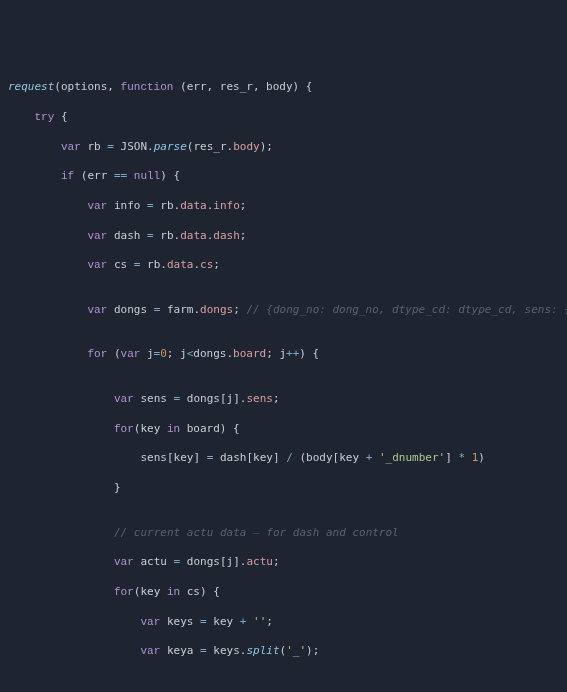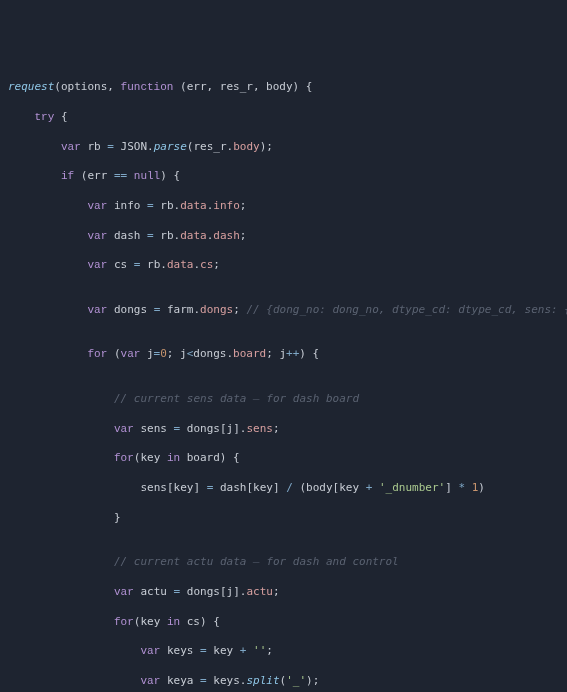--- a/index.html
+++ b/index.html
@@ -36,21 +36,20 @@
 <span class="line"><span>        </span><span class="kw">var</span><span> rb </span><span class="op">=</span><span> JSON.</span><span class="fn">parse</span><span>(res_r.</span><span class="prop">body</span><span>);</span></span>
 <span class="line"><span>        </span><span class="kw">if</span><span> (err </span><span class="op">==</span><span> </span><span class="kw">null</span><span>) {</span></span>
 <span class="line"><span>            </span><span class="kw">var</span><span> info </span><span class="op">=</span><span> rb.</span><span class="prop">data</span><span>.</span><span class="prop">info</span><span>;</span></span>
 <span class="line"><span>            </span><span class="kw">var</span><span> dash </span><span class="op">=</span><span> rb.</span><span class="prop">data</span><span>.</span><span class="prop">dash</span><span>;</span></span>
 <span class="line"><span>            </span><span class="kw">var</span><span> cs </span><span class="op">=</span><span> rb.</span><span class="prop">data</span><span>.</span><span class="prop">cs</span><span>;</span></span>
 <span class="line"><span></span></span>
 <span class="line"><span>            </span><span class="kw">var</span><span> dongs </span><span class="op">=</span><span> farm.</span><span class="prop">dongs</span><span>; </span><span class="cmt">// {dong_no: dong_no, dtype_cd: dtype_cd, sens: {}, actu: {}};</span></span>
 <span class="line"><span></span></span>
 <span class="line"><span>            </span><span class="kw">for</span><span> (</span><span class="kw">var</span><span> j</span><span class="op">=</span><span class="num">0</span><span>; j</span><span class="op">&lt;</span><span>dongs.</span><span class="prop">board</span><span>; j</span><span class="op">++</span><span>) {</span></span>
 <span class="line"><span></span></span>
-<span class="line"><span>                </span><span class="cmt">// current sens data – for dash board</span></span>
 <span class="line"><span>                </span><span class="kw">var</span><span> sens </span><span class="op">=</span><span> dongs[j].</span><span class="prop">sens</span><span>;</span></span>
 <span class="line"><span>                </span><span class="kw">for</span><span>(key </span><span class="kw">in</span><span> board) {</span></span>
 <span class="line"><span>                    sens[key] </span><span class="op">=</span><span> dash[key] </span><span class="op">/</span><span> (body[key </span><span class="op">+</span><span> </span><span class="str">'_dnumber'</span><span>] </span><span class="op">*</span><span> </span><span class="num">1</span><span>)</span></span>
 <span class="line"><span>                }</span></span>
 <span class="line"><span></span></span>
 <span class="line"><span>                </span><span class="cmt">// current actu data – for dash and control</span></span>
 <span class="line"><span>                </span><span class="kw">var</span><span> actu </span><span class="op">=</span><span> dongs[j].</span><span class="prop">actu</span><span>;</span></span>
 <span class="line"><span>                </span><span class="kw">for</span><span>(key </span><span class="kw">in</span><span> cs) {</span></span>
 <span class="line"><span>                    </span><span class="kw">var</span><span> keys </span><span class="op">=</span><span> key </span><span class="op">+</span><span> </span><span class="str">''</span><span>;</span></span>
 <span class="line"><span>                    </span><span class="kw">var</span><span> keya </span><span class="op">=</span><span> keys.</span><span class="fn">split</span><span>(</span><span class="str">'_'</span><span>);</span></span>

